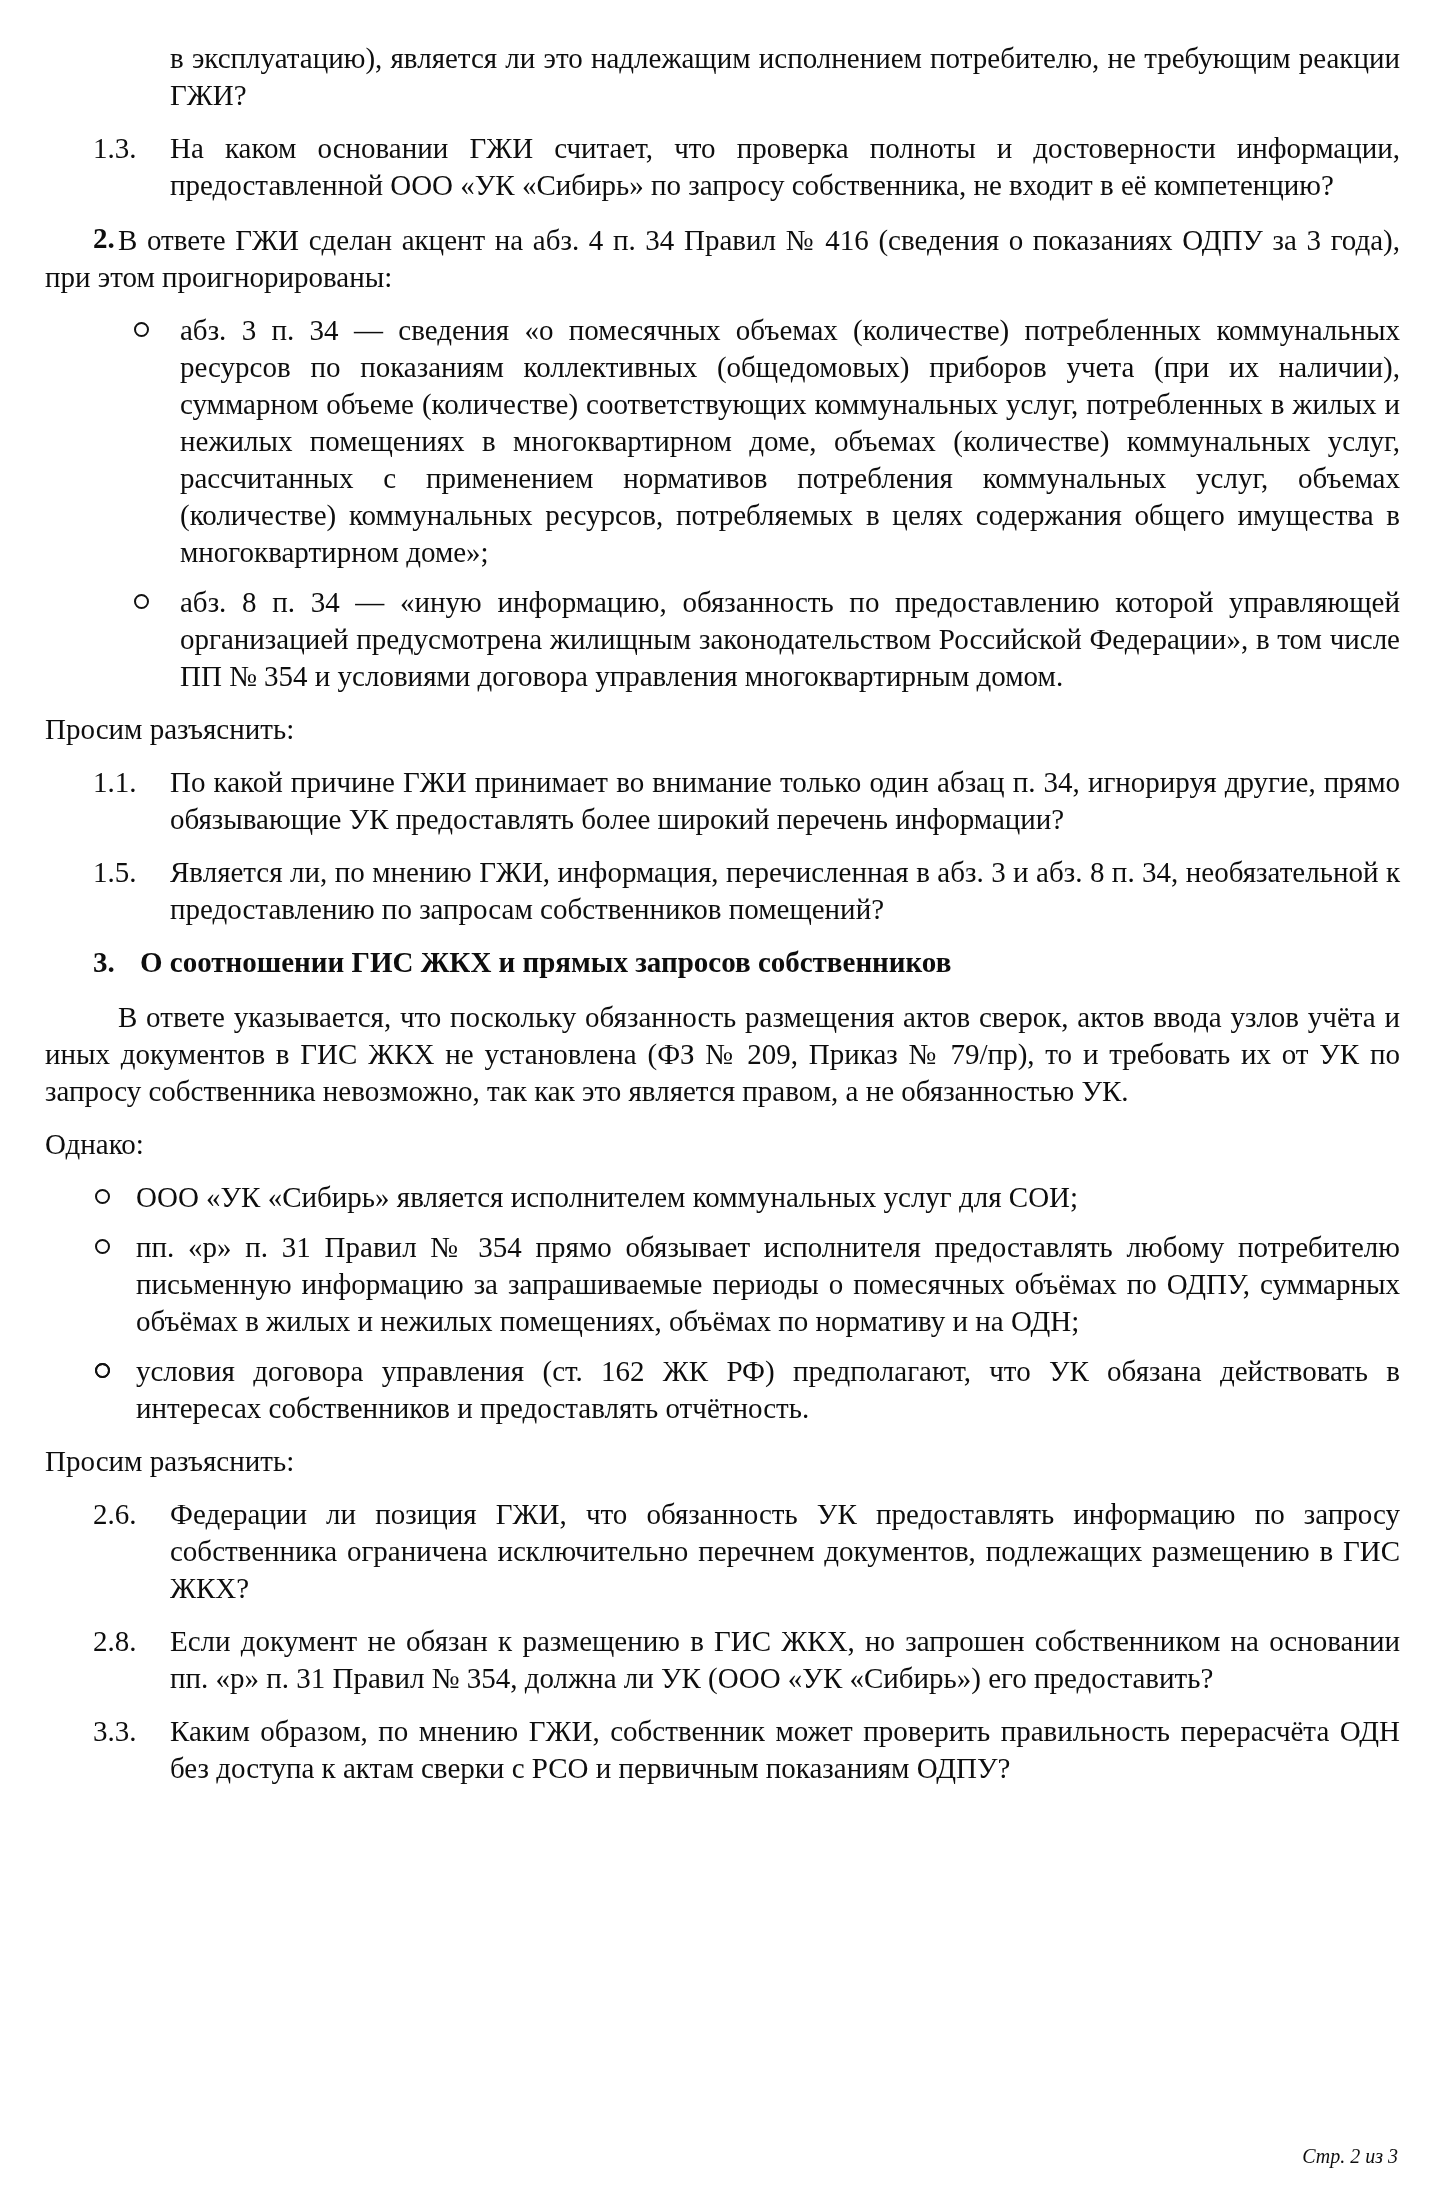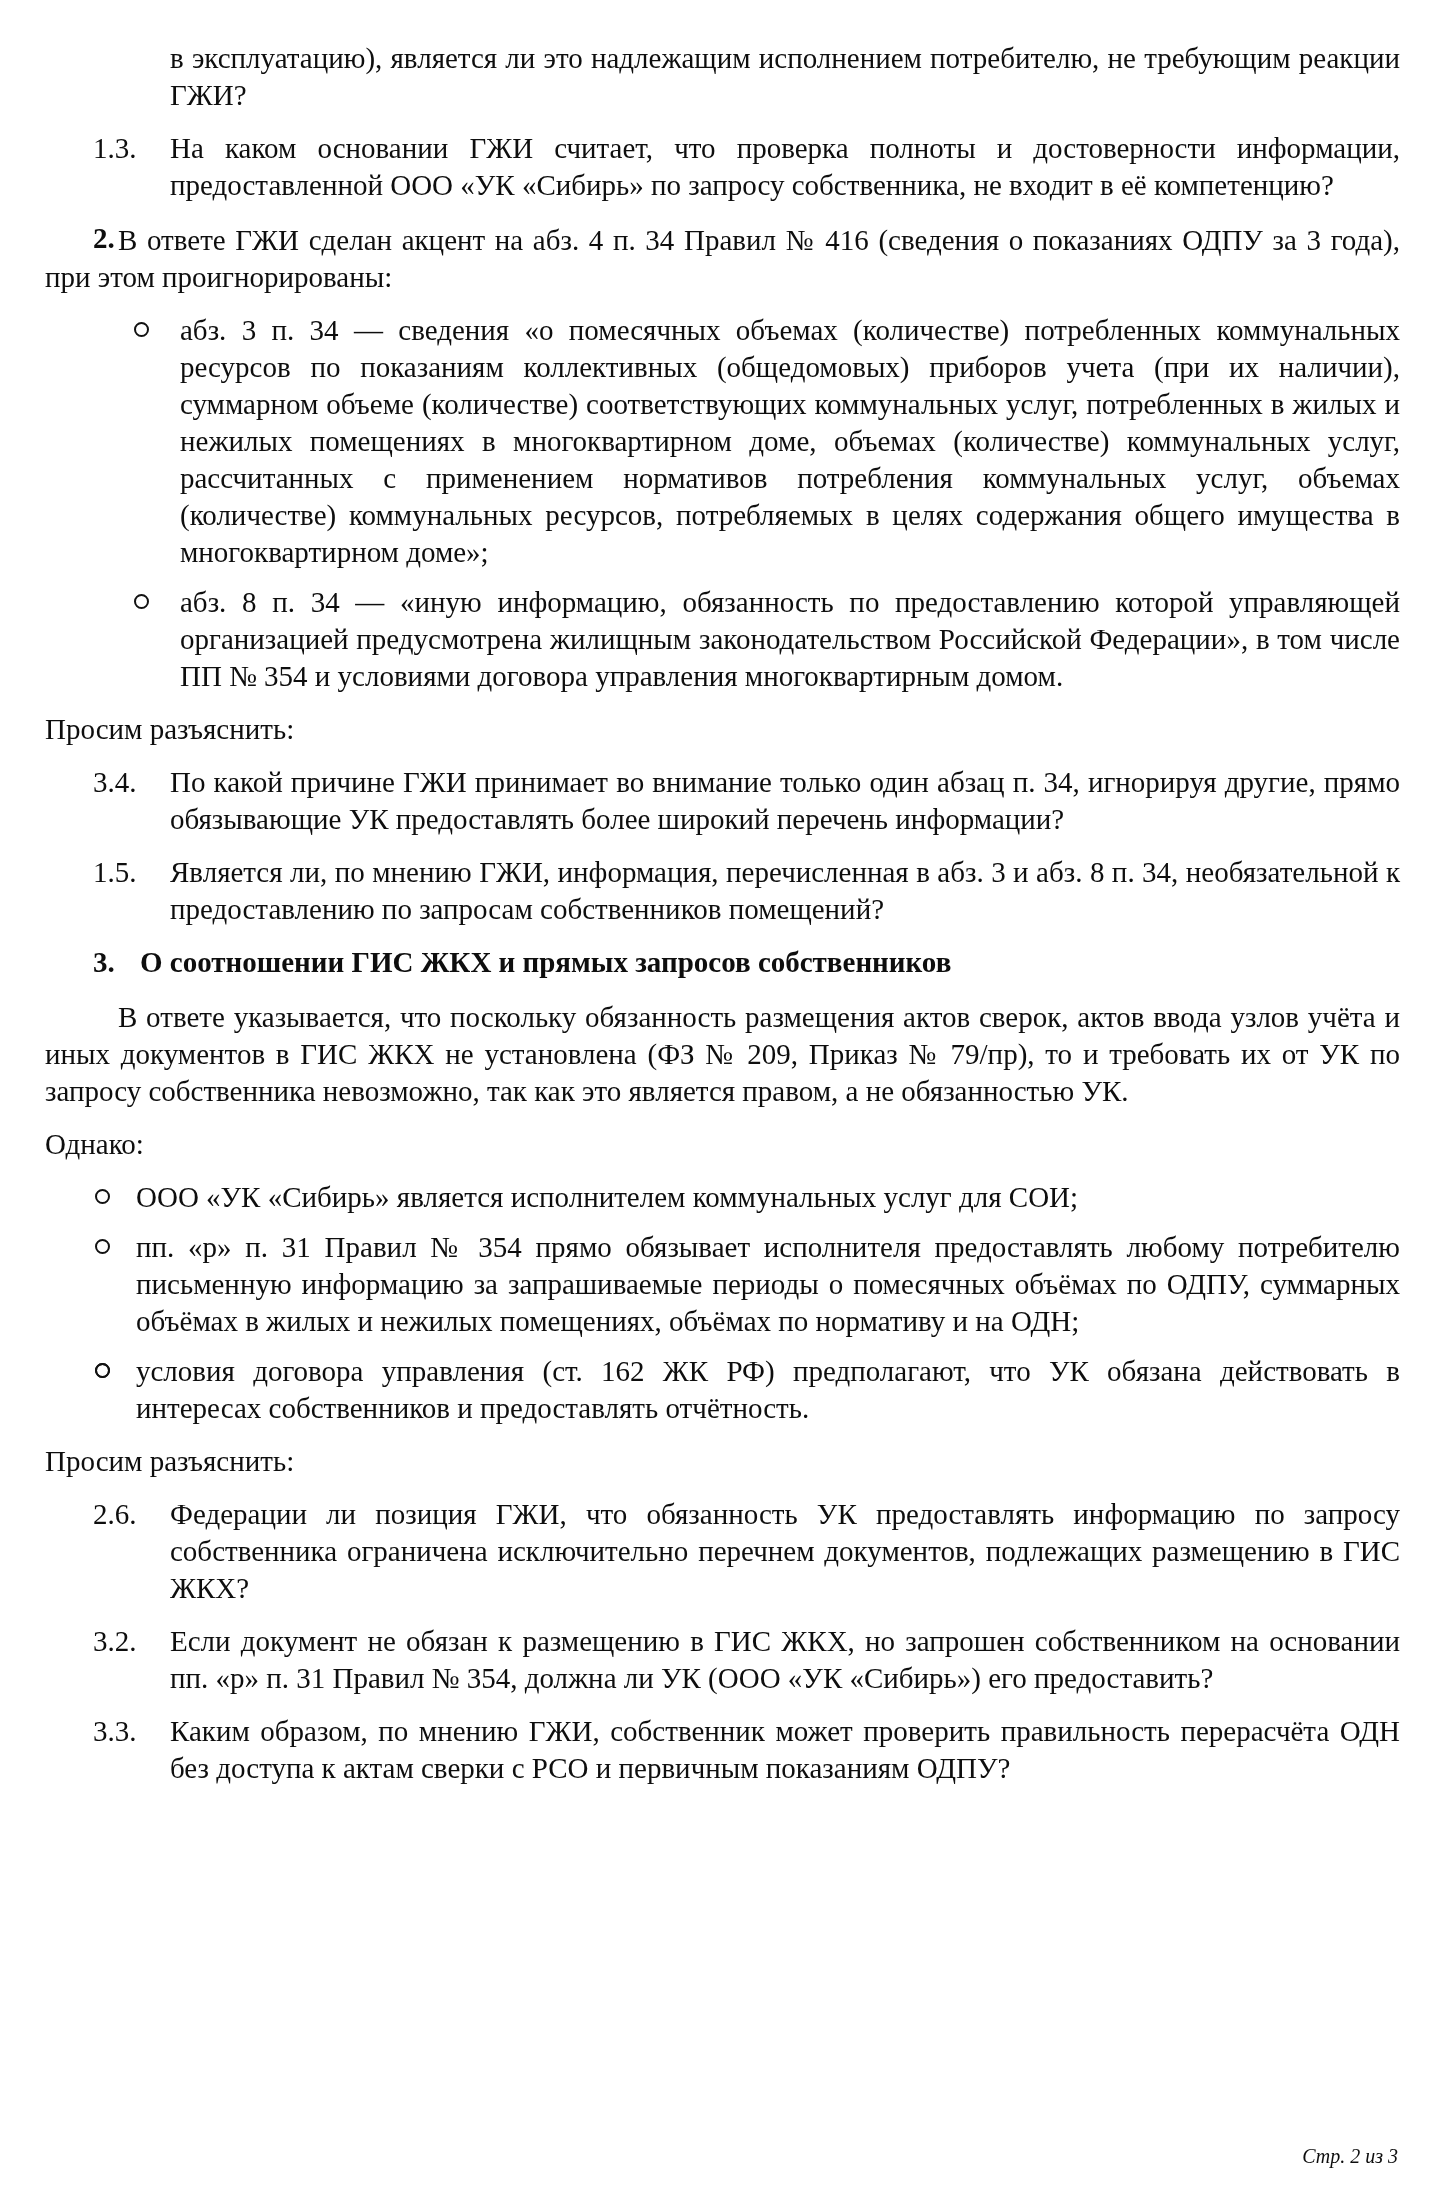--- a/index.html
+++ b/index.html
@@ -70,30 +70,30 @@
   <div>
       <div class="blk cont">в эксплуатацию), является ли это надлежащим исполнением потребителю, не требующим реакции ГЖИ?</div>
       <div class="blk num-item"><span class="num">1.3.</span><span class="txt">На каком основании ГЖИ считает, что проверка полноты и достоверности информации, предоставленной ООО «УК «Сибирь» по запросу собственника, не входит в её компетенцию?</span></div>
       <div class="blk sec-heading"><span class="num">2.</span></div>
       <div class="blk para-first-indent">В ответе ГЖИ сделан акцент на абз. 4 п. 34 Правил № 416 (сведения о показаниях ОДПУ за 3 года), при этом проигнорированы:</div>
       <ul class="blist blist-nested">
         <li class="blist-item"><span class="bullet"></span><span class="txt">абз. 3 п. 34 — сведения «о помесячных объемах (количестве) потребленных коммунальных ресурсов по показаниям коллективных (общедомовых) приборов учета (при их наличии), суммарном объеме (количестве) соответствующих коммунальных услуг, потребленных в жилых и нежилых помещениях в многоквартирном доме, объемах (количестве) коммунальных услуг, рассчитанных с применением нормативов потребления коммунальных услуг, объемах (количестве) коммунальных ресурсов, потребляемых в целях содержания общего имущества в многоквартирном доме»;</span></li>
         <li class="blist-item"><span class="bullet"></span><span class="txt">абз. 8 п. 34 — «иную информацию, обязанность по предоставлению которой управляющей организацией предусмотрена жилищным законодательством Российской Федерации», в том числе ПП № 354 и условиями договора управления многоквартирным домом.</span></li>
       </ul>
       <div class="blk plain">Просим разъяснить:</div>
-      <div class="blk num-item"><span class="num">3.4.</span><span class="txt">По какой причине ГЖИ принимает во внимание только один абзац п. 34, игнорируя другие, прямо обязывающие УК предоставлять более широкий перечень информации?</span></div>
+      <div class="blk num-item"><span class="num">1.1.</span><span class="txt">По какой причине ГЖИ принимает во внимание только один абзац п. 34, игнорируя другие, прямо обязывающие УК предоставлять более широкий перечень информации?</span></div>
       <div class="blk num-item"><span class="num">1.5.</span><span class="txt">Является ли, по мнению ГЖИ, информация, перечисленная в абз. 3 и абз. 8 п. 34, необязательной к предоставлению по запросам собственников помещений?</span></div>
       <div class="blk sec-heading"><span class="num">3.</span><span class="txt">О соотношении ГИС ЖКХ и прямых запросов собственников</span></div>
       <div class="blk para-first-indent">В ответе указывается, что поскольку обязанность размещения актов сверок, актов ввода узлов учёта и иных документов в ГИС ЖКХ не установлена (ФЗ № 209, Приказ № 79/пр), то и требовать их от УК по запросу собственника невозможно, так как это является правом, а не обязанностью УК.</div>
       <div class="blk plain">Однако:</div>
       <ul class="blist blist-flat">
         <li class="blist-item"><span class="bullet"></span><span class="txt">ООО «УК «Сибирь» является исполнителем коммунальных услуг для СОИ;</span></li>
         <li class="blist-item"><span class="bullet"></span><span class="txt">пп. «р» п. 31 Правил № 354 прямо обязывает исполнителя предоставлять любому потребителю письменную информацию за запрашиваемые периоды о помесячных объёмах по ОДПУ, суммарных объёмах в жилых и нежилых помещениях, объёмах по нормативу и на ОДН;</span></li>
         <li class="blist-item"><span class="bullet"></span></li>
         <li class="blist-item"><span class="bullet"></span><span class="txt">условия договора управления (ст. 162 ЖК РФ) предполагают, что УК обязана действовать в интересах собственников и предоставлять отчётность.</span></li>
       </ul>
       <div class="blk plain">Просим разъяснить:</div>
       <div class="blk num-item"><span class="num">2.6.</span><span class="txt">Федерации ли позиция ГЖИ, что обязанность УК предоставлять информацию по запросу собственника ограничена исключительно перечнем документов, подлежащих размещению в ГИС ЖКХ?</span></div>
-      <div class="blk num-item"><span class="num">3.2.</span><span class="txt">Если документ не обязан к размещению в ГИС ЖКХ, но запрошен собственником на основании пп. «р» п. 31 Правил № 354, должна ли УК (ООО «УК «Сибирь») его предоставить?</span></div>
+      <div class="blk num-item"><span class="num">2.8.</span><span class="txt">Если документ не обязан к размещению в ГИС ЖКХ, но запрошен собственником на основании пп. «р» п. 31 Правил № 354, должна ли УК (ООО «УК «Сибирь») его предоставить?</span></div>
       <div class="blk num-item"><span class="num">3.3.</span><span class="txt">Каким образом, по мнению ГЖИ, собственник может проверить правильность перерасчёта ОДН без доступа к актам сверки с РСО и первичным показаниям ОДПУ?</span></div>
     </div>
   <div class="footer">Стр. 2 из 3</div>
 </div>
 
 </body></html>

